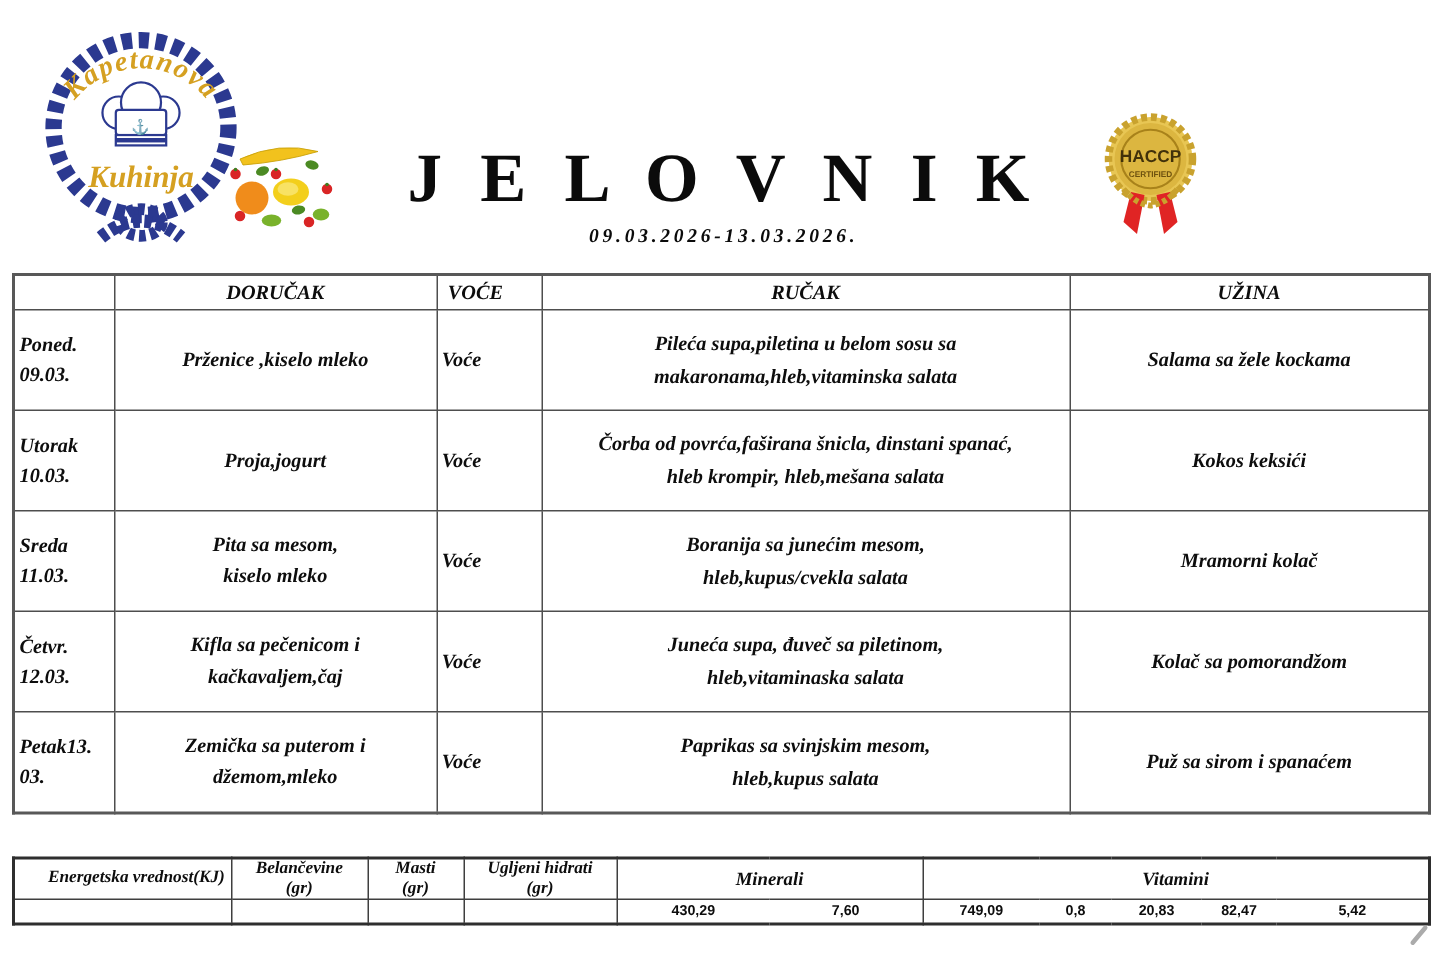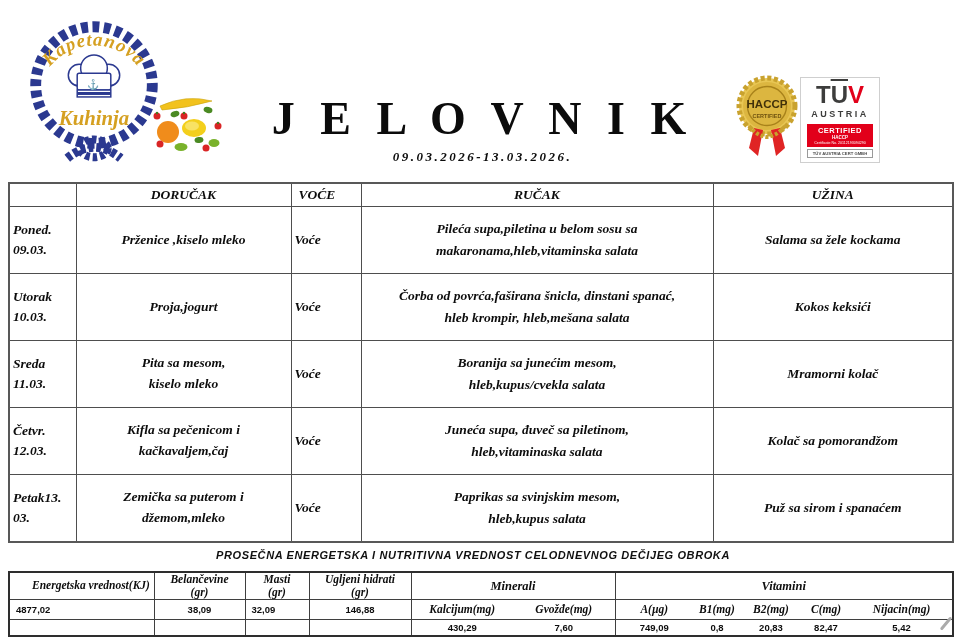--- a/index.html
+++ b/index.html
@@ -161,32 +161,20 @@
     <circle cx="32" cy="36" r="28" fill="#e8c654" stroke="#c9a22e" stroke-width="5" stroke-dasharray="4 2.6"></circle>
     <circle cx="32" cy="36" r="24" fill="#dcb640"></circle>
     <circle cx="32" cy="36" r="19.5" fill="none" stroke="#a8821a" stroke-width="1.4"></circle>
     <polygon points="19,58 28,60 23,86 14,78" fill="#e02424"></polygon>
     <polygon points="45,58 36,60 41,86 50,78" fill="#e02424"></polygon>
     <path d="M14 56 Q22 66 32 67 Q42 66 50 56" fill="none" stroke="#c9a22e" stroke-width="4" stroke-dasharray="3 2"></path>
     <text x="32" y="38" text-anchor="middle" font-size="11.5" font-weight="bold" font-family="Liberation Sans, sans-serif" fill="#41310a">HACCP</text>
     <text x="32" y="48" text-anchor="middle" font-size="5.5" font-weight="bold" font-family="Liberation Sans, sans-serif" fill="#6e520f">CERTIFIED</text>
   </svg>
 
-  <div class="tuv-badge">
-    <div class="tuv-brand">
-      <span class="tu">T</span><span class="u">U</span><span class="v">V</span>
-    </div>
-    <div class="tuv-austria">AUSTRIA</div>
-    <div class="tuv-red-box">
-      <div class="l1">CERTIFIED</div>
-      <div class="l2">HACCP</div>
-      <div class="l3">Certificate No. 20112193094290</div>
-    </div>
-    <div class="tuv-footer">TÜV AUSTRIA CERT GMBH</div>
-  </div>
 
   <table class="menu">
     <colgroup>
       <col style="width:67px">
         <col style="width:215px">
         <col style="width:70px">
       <col style="width:352px">
         <col style="width:240px">
     </colgroup>
     <thead>
@@ -243,21 +231,20 @@
         <td class="c-brk">Zemička sa puterom i
 džemom,mleko</td>
         <td class="c-fruit">Voće</td>
         <td class="c-lunch">Paprikas sa svinjskim mesom,
 hleb,kupus salata</td>
         <td class="c-snack">Puž sa sirom i spanaćem</td>
       </tr>
     </tbody>
   </table>
 
-  <div id="nutri-title">PROSEČNA ENERGETSKA I NUTRITIVNA VREDNOST CELODNEVNOG DEČIJEG OBROKA</div>
 
   <table class="nutri">
     <colgroup>
       <col style="width:145px">
         <col style="width:91px">
         <col style="width:64px">
         <col style="width:102px">
       <col style="width:102px">
         <col style="width:102px">
       <col style="width:78px">
@@ -271,33 +258,20 @@
         <th class="t-left">Energetska  vrednost(KJ)</th>
         <th>Belančevine
 (gr)</th>
         <th>Masti
 (gr)</th>
         <th>Ugljeni hidrati
 (gr)</th>
         <th class="big" colspan="2">Minerali</th>
         <th class="big" colspan="5">Vitamini</th>
       </tr>
-      <tr class="nr2">
-        <td class="val val-left">4877,02</td>
-        <td class="val">38,09</td>
-        <td class="val val-left">32,09</td>
-        <td class="val">146,88</td>
-        <th class="nbr">Kalcijum(mg)</th>
-        <th class="nbl">Gvožđe(mg)</th>
-        <th class="nbr">A(µg)</th>
-        <th class="nbl nbr">B1(mg)</th>
-        <th class="nbl nbr">B2(mg)</th>
-        <th class="nbl nbr">C(mg)</th>
-        <th class="nbl">Nijacin(mg)</th>
-      </tr>
       <tr class="nr3">
         <td></td>
         <td></td>
         <td></td>
         <td></td>
         <td class="val nbr">430,29</td>
         <td class="val nbl">7,60</td>
         <td class="val nbr">749,09</td>
         <td class="val nbl nbr">0,8</td>
         <td class="val nbl nbr">20,83</td>

